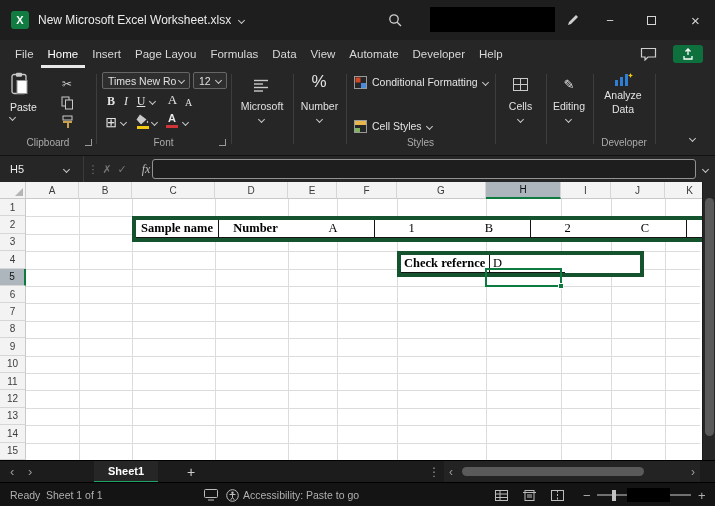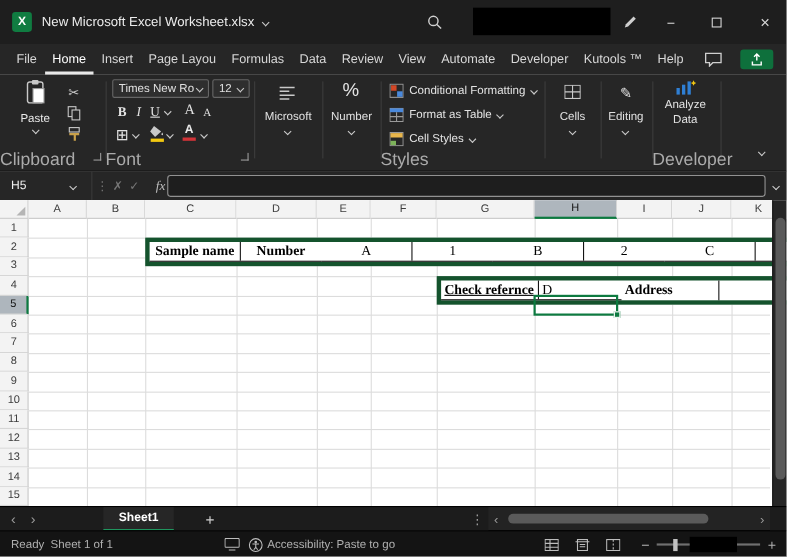--- a/index.html
+++ b/index.html
@@ -19,23 +19,23 @@
 
 .menubar{position:absolute;top:40px;left:0;width:715px;height:28px;background:#262626}
 .mtabs{display:flex;padding-left:8px;height:28px}
 .mtab{padding:0 7px;font-size:11.5px;color:#d8d8d8;display:flex;align-items:center;white-space:nowrap}
 .mtab.active{color:#fff;box-shadow:inset 0 -3px 0 #e8e8e8}
 .comment-ic{position:absolute;right:58px;top:7px}
 .share-btn{position:absolute;right:12px;top:5px;width:30px;height:18px;background:#0E703C;border-radius:3px;display:flex;align-items:center;justify-content:center}
 
 .ribbon{position:absolute;top:68px;left:0;width:715px;height:88px;background:#262626;border-bottom:1px solid #121212}
 .rsep{position:absolute;top:6px;height:70px;width:1px;background:#3d3d3d}
-.rlabel{position:absolute;top:69px;font-size:16px;color:#ababab;text-align:left}
+.rlabel{position:absolute;top:69px;font-size:10px;color:#ababab;text-align:center}
 .launch{position:absolute;width:7px;height:7px;border-right:1.3px solid #9a9a9a;border-bottom:1.3px solid #9a9a9a}
-.paste-btn{position:absolute;left:10px;top:4px;width:44px;height:62px;display:flex;flex-direction:column;align-items:center;gap:2px}
+.paste-btn{position:absolute;left:10px;top:4px;width:44px;height:62px;display:flex;flex-direction:column;align-items:flex-start;gap:2px}
 .paste-btn .rlbl{font-size:10.5px;color:#e8e8e8}
 .sic{position:absolute;width:18px;height:17px;display:flex;align-items:center;justify-content:center;color:#cfcfcf;font-size:12px}
 .combo{position:absolute;height:17px;border:1px solid #666;border-radius:2px;background:#2e2e2e;display:flex;align-items:center;justify-content:space-between;font-size:10.5px;color:#e0e0e0;padding:0 5px}
 .fbtn{position:absolute;height:16px;display:flex;align-items:center;justify-content:center;color:#e3e3e3;font-family:"Liberation Serif",serif;font-size:12px}
 .cname{position:absolute;font-size:10.5px;color:#e0e0e0;text-align:center}
 .stbtn{position:absolute;height:18px;display:flex;align-items:center;gap:5px;font-size:10.5px;color:#e3e3e3;white-space:nowrap}
 .colorbar{display:block;width:12px;height:3px;margin-top:1px}
 
 .fbar{position:absolute;top:156px;left:0;width:715px;height:26px;background:#262626}
 .namebox{position:absolute;left:0;top:0;width:84px;height:26px;border-right:1px solid #3a3a3a;display:flex;align-items:center;font-size:11px;color:#eee;padding-left:10px;gap:0}
@@ -114,25 +114,23 @@
   </div>
 
   <div class="menubar">
     <div class="mtabs">
         <div class="mtab">File</div>
         <div class="mtab active">Home</div>
         <div class="mtab">Insert</div>
         <div class="mtab">Page Layou</div>
         <div class="mtab">Formulas</div>
         <div class="mtab">Data</div>
-        <div class="mtab">Review</div>
         <div class="mtab">View</div>
         <div class="mtab">Automate</div>
         <div class="mtab">Developer</div>
-        <div class="mtab">Kutools ™</div>
         <div class="mtab">Help</div>
       </div>
     <span class="comment-ic">
       <svg width="17" height="14" viewBox="0 0 17 14">
           <path d="M1.5 1.5 h14 v8.5 h-7.5 l-3 3 v-3 h-3.5 z" fill="none" stroke="#cfcfcf" stroke-width="1.2"></path>
         </svg>
     </span>
     <div class="share-btn">
       <svg width="12" height="12" viewBox="0 0 12 12">
           <path d="M6 1v6M3.5 3.5 6 1l2.5 2.5" stroke="#fff" stroke-width="1.3" fill="none"></path>
@@ -229,30 +227,20 @@
     <div class="cname" style="left:293px;width:53px;top:32px">Number</div>
     <span class="chev" style="position:absolute;left:317px;top:49px"></span>
 
     <div class="stbtn" style="left:354px;top:5px">
       <svg width="13" height="13" viewBox="0 0 13 13">
           <rect x="0.5" y="0.5" width="12" height="12" fill="none" stroke="#9a9a9a"></rect>
           <rect x="1.5" y="1.5" width="5" height="5" fill="#d24726"></rect>
           <rect x="7" y="7" width="5" height="5" fill="#4a89dc"></rect>
         </svg>
       <span>Conditional Formatting</span>
-      <span class="chev"></span>
-    </div>
-    <div class="stbtn" style="left:354px;top:27px">
-      <svg width="13" height="13" viewBox="0 0 13 13">
-          <rect x="0.5" y="0.5" width="12" height="12" fill="none" stroke="#9a9a9a"></rect>
-          <rect x="0.5" y="0.5" width="12" height="3.5" fill="#4a89dc"></rect>
-          <line x1="0.5" y1="8" x2="12.5" y2="8" stroke="#9a9a9a"></line>
-          <line x1="6.5" y1="4" x2="6.5" y2="12.5" stroke="#9a9a9a"></line>
-        </svg>
-      <span>Format as Table</span>
       <span class="chev"></span>
     </div>
     <div class="stbtn" style="left:354px;top:49px">
       <svg width="13" height="13" viewBox="0 0 13 13">
           <rect x="0.5" y="0.5" width="12" height="12" fill="none" stroke="#9a9a9a"></rect>
           <rect x="1" y="1" width="11" height="4" fill="#e8b64c"></rect>
           <rect x="1" y="8" width="5" height="4" fill="#7db35a"></rect>
         </svg>
       <span>Cell Styles</span>
       <span class="chev"></span>
@@ -393,25 +381,24 @@
           <div class="xcell" style="width: 83px;">H</div>
           <div class="xcell" style="width: 73px;">8</div>
         </div>
         <div class="xrow">
           <div class="xcell" style="width: 83px;">I</div>
           <div class="xcell" style="width: 73px;">9</div>
         </div>
       </div>
       <div class="xtable" style="left: 397px; top: 69.2px;">
         <div class="xrow">
-          <div class="xcell bold left" style="width: 89px; text-decoration: underline;">Check refernce</div>
+          <div class="xcell bold left" style="width: 89px;">Check refernce</div>
           <div class="xcell left" style="width: 75px;">D</div>
         </div>
         <div class="xrow">
-          <div class="xcell bold left" style="width: 89px;">Address</div>
           <div class="xcell left" style="width: 75px;"></div>
         </div>
       </div>
       <div class="selbox" style="left: 485px; top: 85.6px; width: 77px; height: 19.4px;">
         <div class="fill-handle"></div>
       </div>
     </div>
   <div class="vscroll">
     <div class="vthumb"></div>
   </div>

